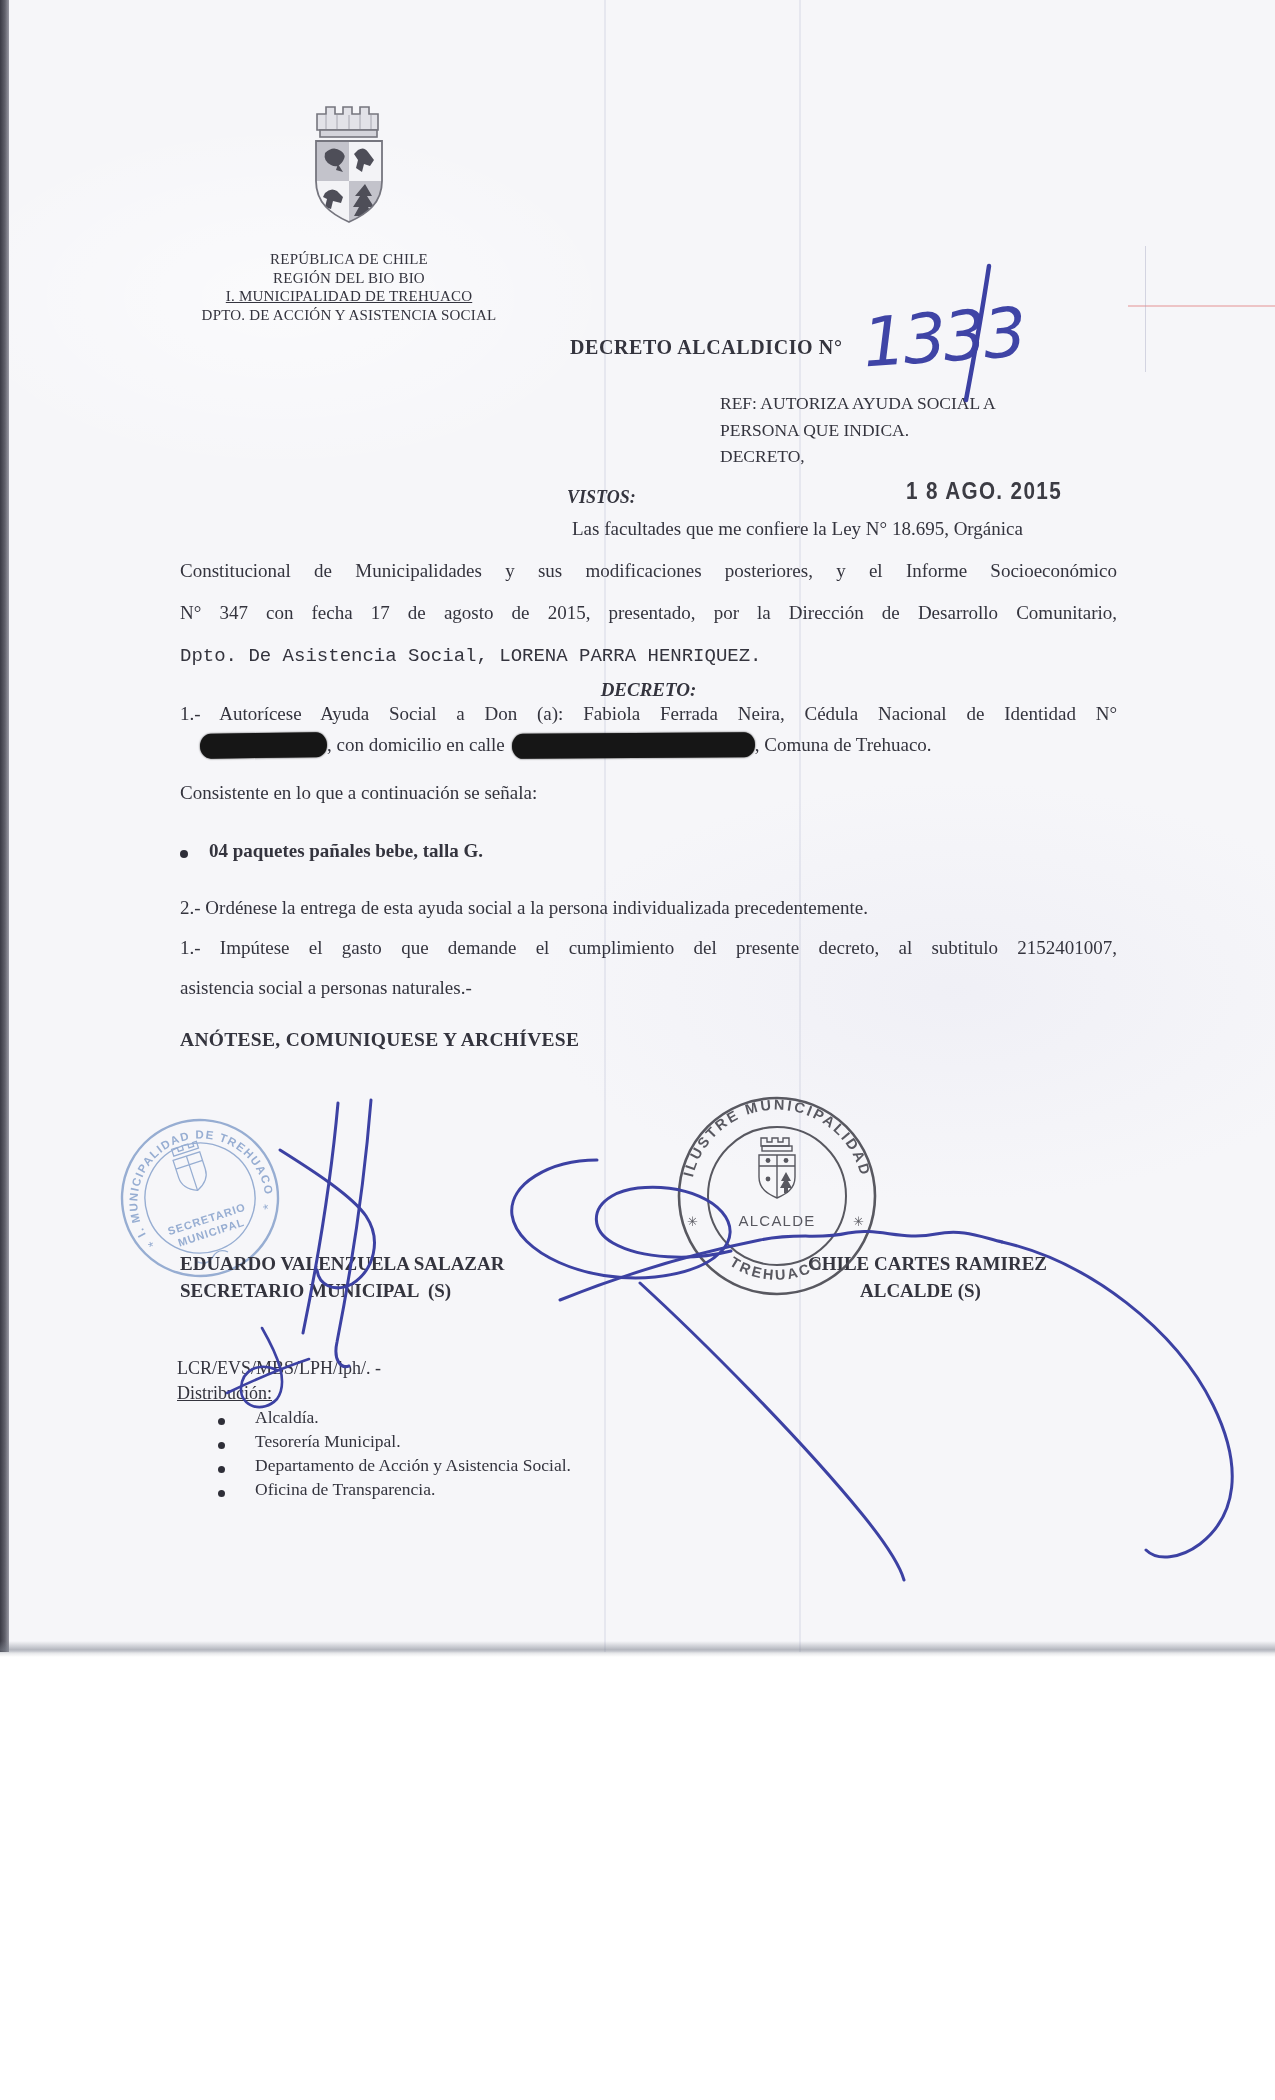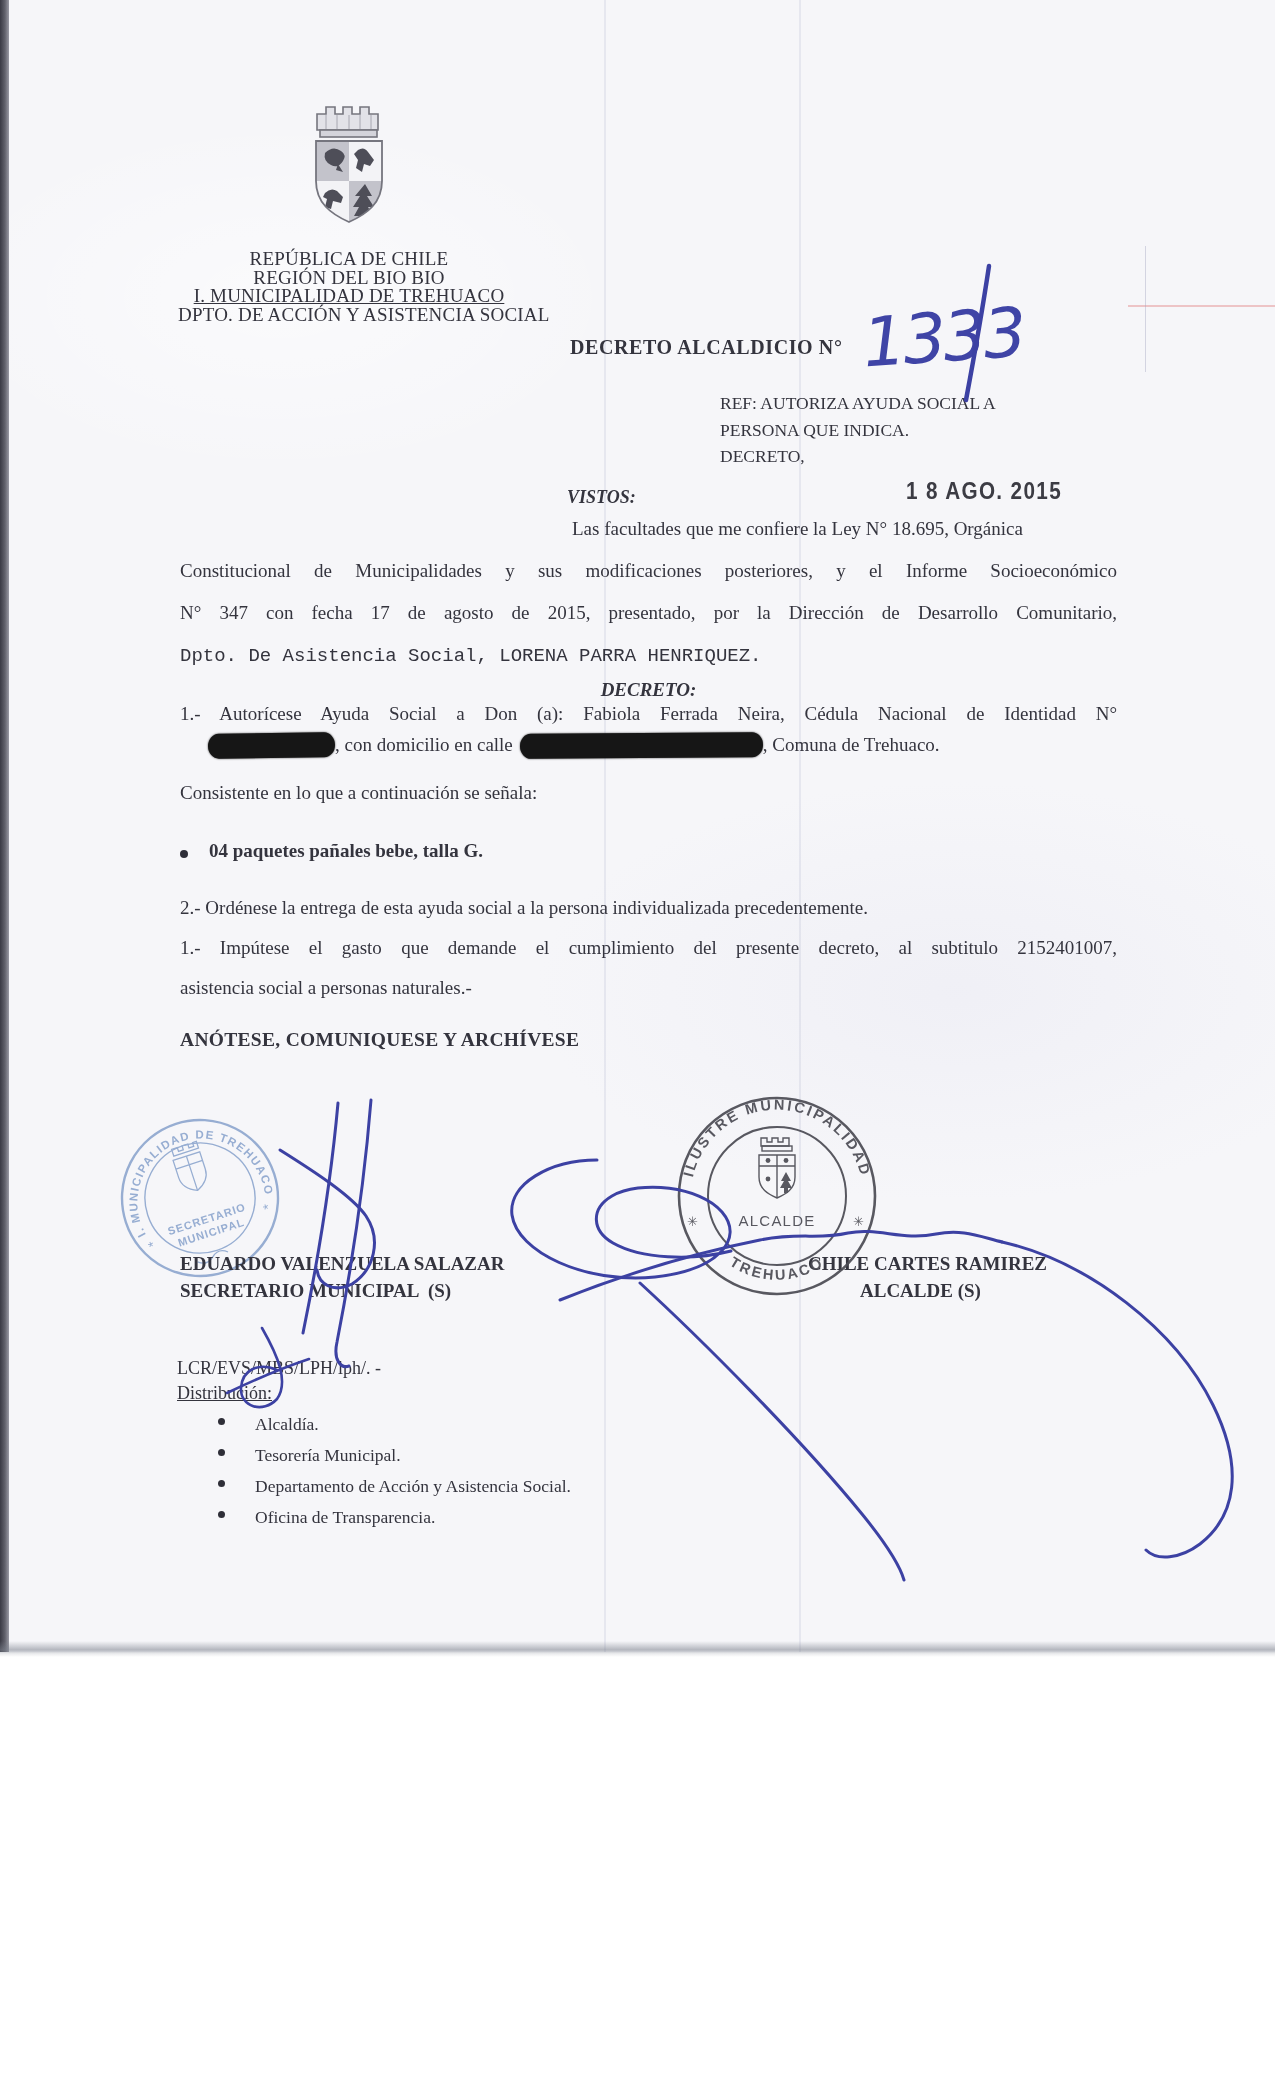--- a/index.html
+++ b/index.html
@@ -20,37 +20,37 @@
   #artifact-h{left:1128px;top:305px;width:147px;height:2px;background:rgba(226,135,135,.45);}
   #artifact-v{left:1145px;top:246px;width:1px;height:126px;background:rgba(160,162,190,.4);}
 
   .ink{color:#34343e;}
   .line{white-space:nowrap;}
   .pre{white-space:pre;}
   .just{text-align:justify;text-align-last:justify;}
   .b{font-weight:bold;}
   .bi{font-weight:bold;font-style:italic;}
   .body-txt{font-size:19px;}
-  .small-hdr{font-size:19px;letter-spacing:.2px;}
+  .small-hdr{font-size:15px;letter-spacing:.2px;}
 
   #header-block{left:178px;top:250px;width:342px;text-align:center;line-height:18.5px;}
   #header-line-2{text-decoration:underline;}
 
   #title-line{left:570px;top:336px;font-size:20px;letter-spacing:.6px;}
   #ref-block{left:720px;top:390px;font-size:17.5px;line-height:26.5px;}
   #vistos-label{left:567px;top:487px;font-size:18px;}
   #date-stamp{left:906px;top:478px;font-family:"Liberation Sans",sans-serif;
       font-weight:bold;font-size:23px;color:#3c3c44;letter-spacing:1.5px;
       transform:scaleX(.9);transform-origin:left top;white-space:nowrap;}
   #vistos-intro{left:572px;top:518px;}
   .para-line{left:180px;width:937px;}
   #pl-0{top:560px;} #pl-1{top:602px;} #pl-2{top:645px;}
   #decreto-heading{left:180px;top:679px;width:937px;text-align:center;font-size:19px;}
   #item1-l1{top:703px;}
-  #redact-row{left:192px;top:730px;width:1000px;display:flex;align-items:center;height:30px;padding-left:16px;}
+  #redact-row{left:184px;top:730px;width:1000px;display:flex;align-items:center;height:30px;padding-left:16px;}
   .redact-bar{background:#161616;height:25px;border-radius:12px/55%;
       box-shadow:0 0 2px rgba(0,0,0,.8);}
   #redact-1{width:127px;transform:rotate(-.7deg);}
   #redact-2{width:243px;margin-left:7px;transform:rotate(-.4deg);}
   #consistente{left:180px;top:782px;}
   #bullet-row{left:180px;top:840px;display:flex;align-items:flex-end;}
   .dot{width:8px;height:8px;border-radius:50%;background:#2e2e38;margin-right:21px;position:relative;top:-4px;}
   #item2{left:180px;top:897px;}
   #item3-l1{top:937px;}
   #item3-l2{left:180px;top:977px;}
@@ -61,21 +61,21 @@
   #signer-right{left:808px;top:1250px;z-index:7;}
   #signer-right .role{margin-left:52px;}
 
   #stamp-left{left:100px;top:1092px;z-index:6;}
   #stamp-right{left:657px;top:1076px;z-index:8;}
   #ink-overlay{left:0;top:0;z-index:9;pointer-events:none;}
 
   #footer-block{left:177px;top:1358px;font-size:18px;}
   #initials-line{white-space:pre;}
   #dist-label{text-decoration:underline;margin-top:4px;}
-  .dist-item{display:flex;align-items:center;font-size:17.5px;margin-top:10px;}
+  .dist-item{display:flex;align-items:flex-end;font-size:17.5px;margin-top:3px;}
   .dist-item .dot{width:7px;height:7px;margin-left:41px;margin-right:30px;top:-3px;}
 </style>
 </head>
 <body>
 
 <div id="scan" class="abs"></div>
 <div id="left-edge" class="abs"></div>
 <div class="abs fold" style="left:604px;"></div>
 <div class="abs fold" style="left:799px;"></div>
 <div id="artifact-h" class="abs"></div>

